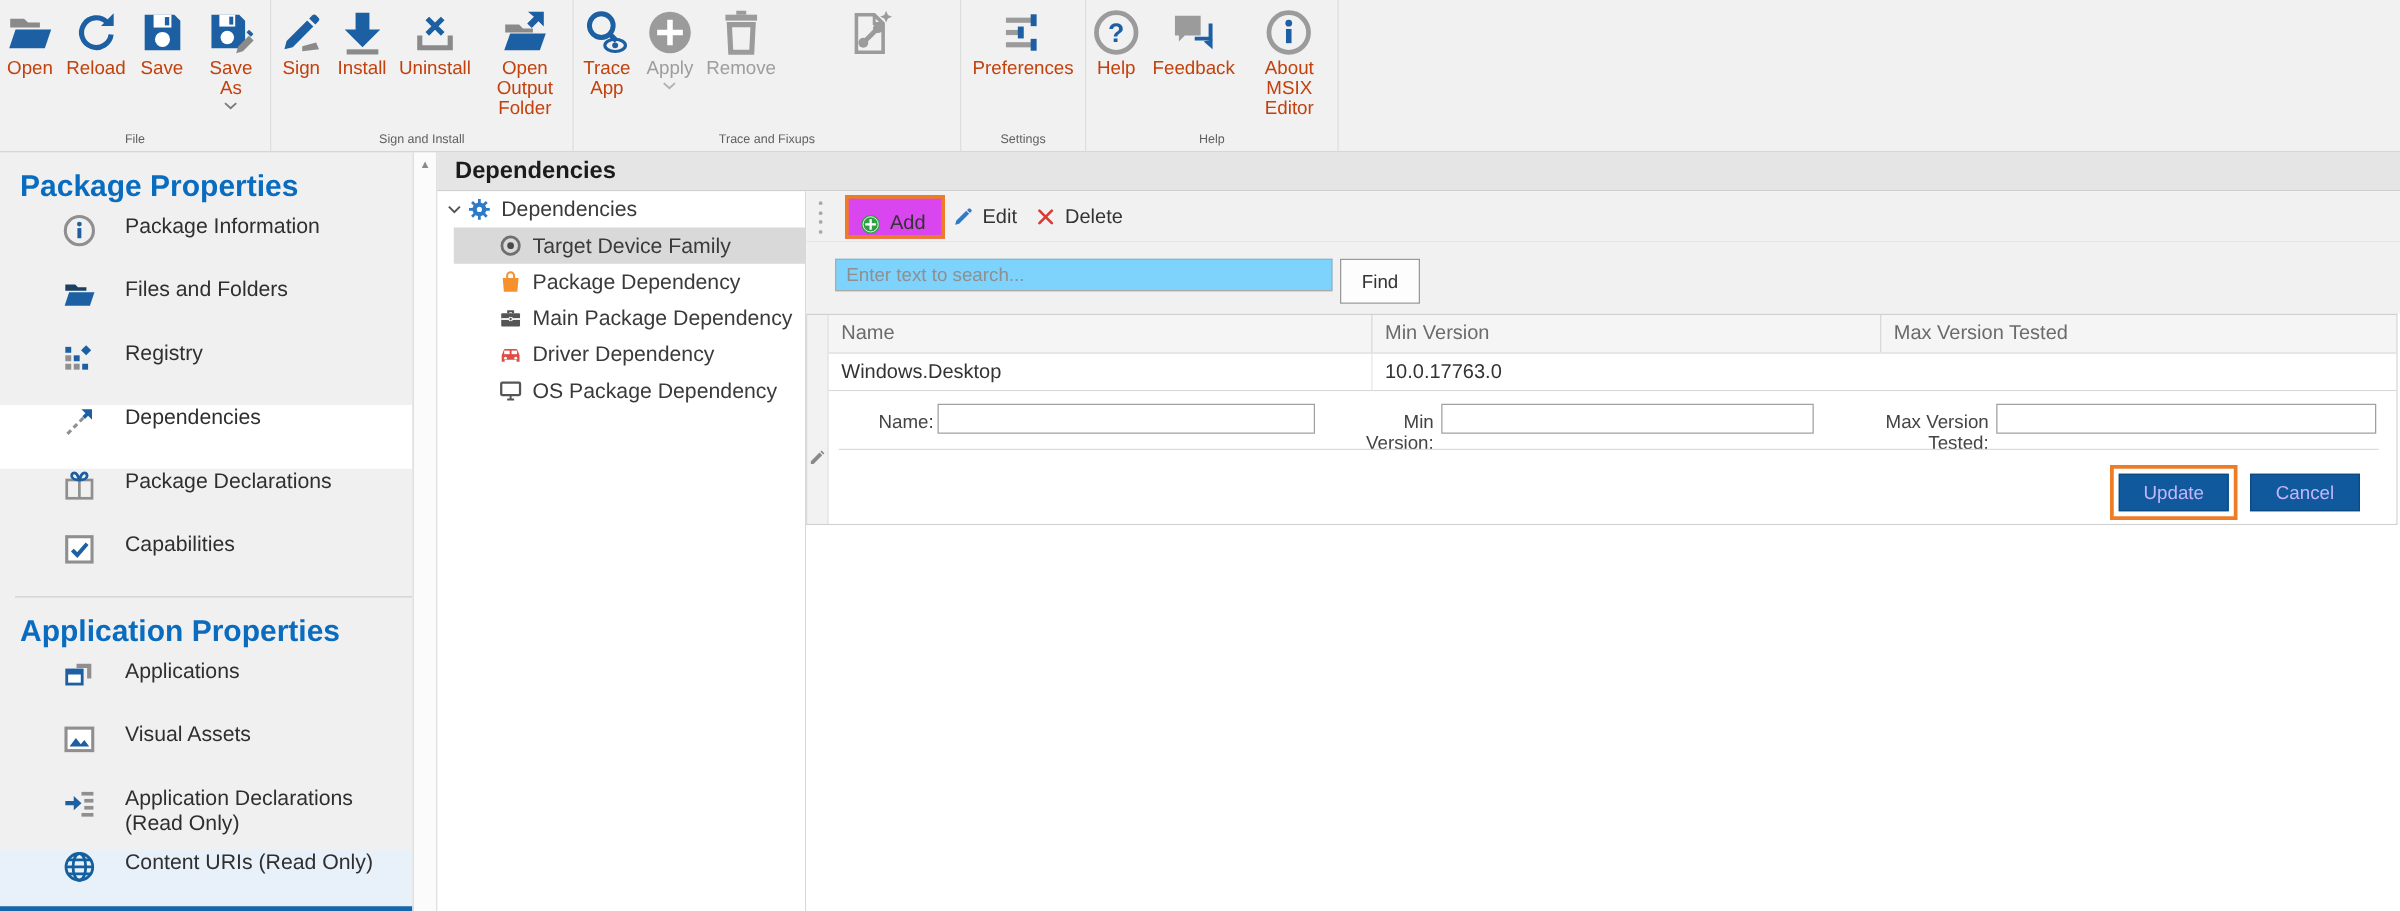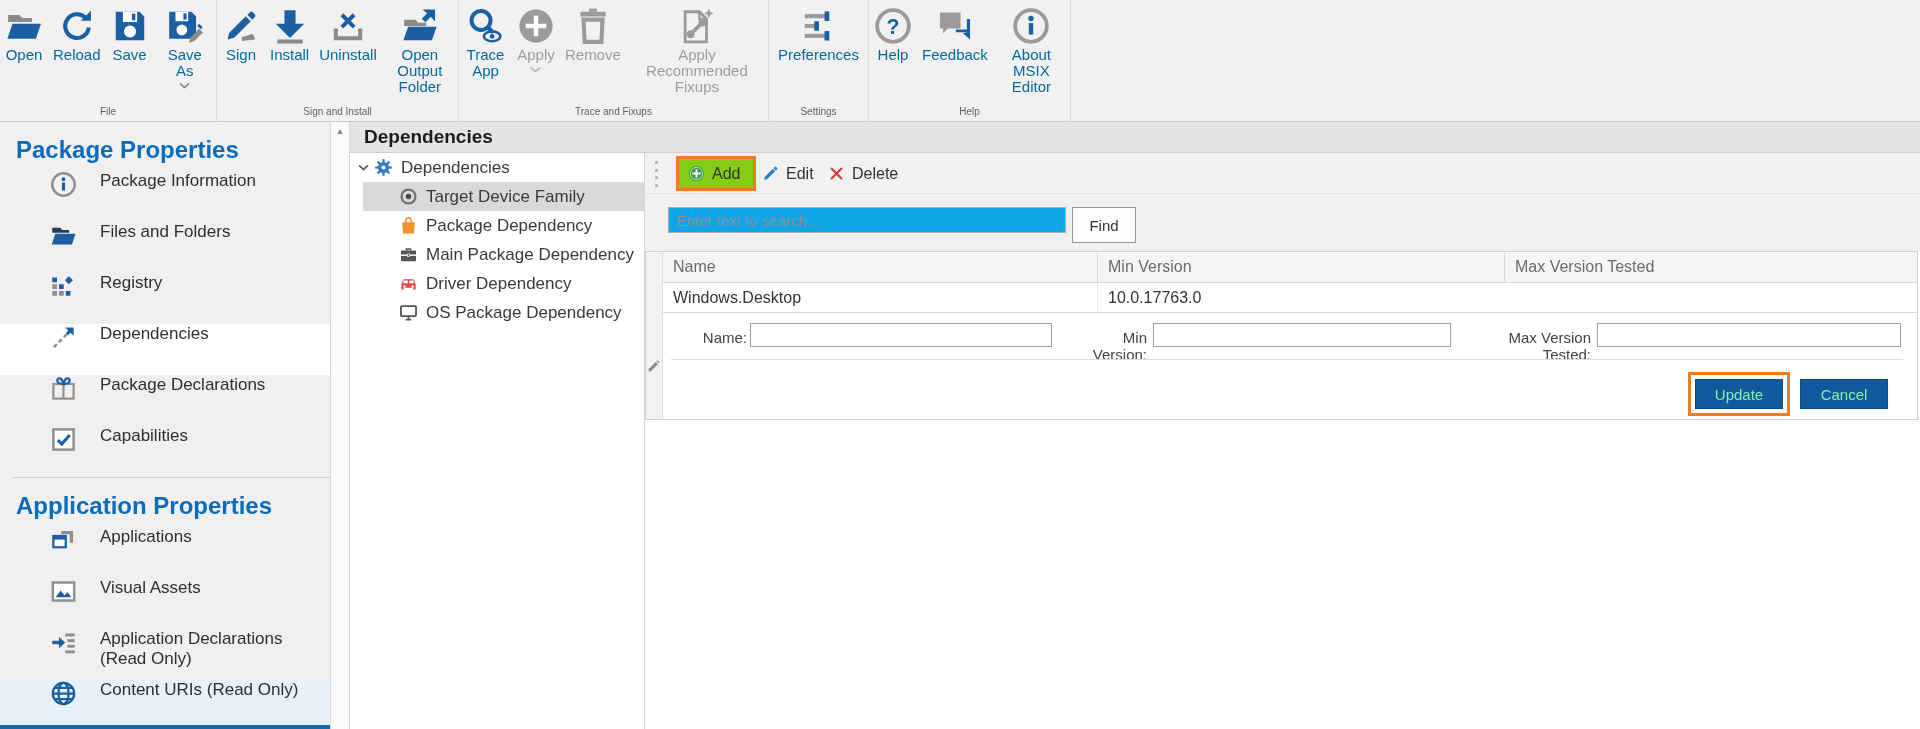--- a/index.html
+++ b/index.html
@@ -7,21 +7,21 @@
        font-family:"Liberation Sans","DejaVu Sans",sans-serif;color:#333;}
   .abs{position:absolute;}
 
   
   #ribbon{left:0;top:0;width:1920px;height:122px;background:#f1f1f1;border-bottom:1px solid #cdcdcd;box-sizing:border-box;}
   .rgroup{position:absolute;top:0;height:121px;border-right:1px solid #dedede;box-sizing:border-box;}
   .ritems{display:flex;justify-content:center;align-items:flex-start;padding-top:5px;}
   .ritem{display:flex;flex-direction:column;align-items:center;padding:0 5px;cursor:pointer;}
   .ricon{height:42px;display:flex;align-items:center;justify-content:center;}
   .ricon svg{width:38px;height:38px;}
-  .rlabel{font-size:15px;line-height:16px;text-align:center;color:#0369a1;white-space:pre-line;}
+  .rlabel{font-size:15px;line-height:16px;text-align:center;color:#c2410c;white-space:pre-line;}
   .ritem.disabled .rlabel{color:#9d9d9d;}
   .chev{margin-top:2px;line-height:6px;}
   .glabel{position:absolute;bottom:4px;left:0;right:0;text-align:center;font-size:10px;color:#5f5f5f;}
 
   
   #sidebar{left:0;top:122px;width:330px;height:607px;background:#f0f0f0;}
   .sheader{padding:16px 0 10px 16px;font-size:24px;line-height:23px;font-weight:bold;color:#0a6cbf;}
   .sitem{height:51px;display:flex;align-items:flex-start;cursor:pointer;padding-left:12px;}
   .sicon{width:27px;height:27px;margin:0 23px 0 38px;flex:0 0 auto;}
   .sicon svg{width:27px;height:27px;display:block;}
@@ -50,49 +50,49 @@
   .tchev{width:16px;display:flex;align-items:center;}
   .ticon{width:19px;height:19px;margin-right:8px;flex:0 0 auto;}
   .ticon svg{width:19px;height:19px;display:block;}
 
   
   #content{left:645px;top:153px;width:1275px;height:576px;background:#fff;}
   .band-toolbar{position:absolute;left:0;top:0;width:1275px;height:41px;background:#f1f1f1;border-bottom:1px solid #e3e3e3;box-sizing:border-box;}
   .grip{position:absolute;left:10px;top:8px;width:4px;height:26px;display:flex;flex-direction:column;justify-content:space-between;cursor:grab;}
   .grip i{width:3px;height:3px;border-radius:50%;background:#a9a9a9;}
   .addbox{position:absolute;left:31px;top:3px;height:35px;border:3px solid #ee7c25;box-sizing:border-box;
-          display:flex;align-items:center;gap:7px;padding:0 13px 0 9px;cursor:pointer;background:#84cc16;}
+          display:flex;align-items:flex-end;gap:7px;padding:0 13px 0 9px;cursor:pointer;background:#d946ef;}
   .tbtn{position:absolute;top:0;height:41px;display:flex;align-items:center;gap:7px;font-size:16px;color:#333;cursor:pointer;padding:0 6px;}
   .tbtn svg,.addbox svg{width:17px;height:17px;}
   .tlabel{font-size:16px;color:#333;}
 
   .band-search{position:absolute;left:0;top:41px;width:1275px;height:57px;background:#f1f1f1;}
   #search-input{position:absolute;left:23px;top:13px;width:398px;height:26px;box-sizing:border-box;
-                border:1px solid #ababab;font-size:15px;padding:0 8px;color:#444;font-family:inherit;background:#0ea5e9;}
+                border:1px solid #ababab;font-size:15px;padding:0 8px;color:#444;font-family:inherit;background:#7dd3fc;}
   #search-input::placeholder{color:#8f8f8f;}
   #find-btn{position:absolute;left:427px;top:13px;width:64px;height:36px;background:#fdfdfd;border:1px solid #999;
             font-size:15px;color:#333;font-family:inherit;cursor:pointer;}
 
   .gridwrap{position:absolute;left:0;top:98px;width:1273px;height:169px;border:1px solid #cfcfcf;box-sizing:border-box;background:#fff;}
   .indicator{position:absolute;left:0;top:0;width:17px;height:100%;background:#f2f2f2;border-right:1px solid #ddd;box-sizing:border-box;}
   .row-pencil{position:absolute;left:1px;top:106px;width:14px;height:16px;}
   .ghead{position:absolute;left:17px;top:0;right:0;height:31px;background:#f5f5f5;border-bottom:1px solid #d8d8d8;display:flex;box-sizing:border-box;}
   .gcol{border-right:1px solid #d8d8d8;box-sizing:border-box;display:flex;align-items:center;padding-left:10px;font-size:16px;color:#6b6b6b;cursor:pointer;}
   .grow{position:absolute;left:17px;top:31px;right:0;height:30px;background:#fff;border-bottom:1px solid #d8d8d8;display:flex;box-sizing:border-box;cursor:pointer;}
   .gcell{border-right:1px solid #e8e8e8;box-sizing:border-box;display:flex;align-items:center;padding-left:10px;font-size:16px;color:#333;}
   .c1{width:435px;} .c2{width:407px;} .c3{flex:1;border-right:none;}
 
   .gform{position:absolute;left:17px;top:61px;right:0;bottom:0;background:#fff;}
   .flabel{position:absolute;font-size:15px;color:#444;text-align:right;top:16px;}
   .finput{position:absolute;top:10px;height:24px;box-sizing:border-box;border:1px solid #a0a0a0;background:#fff;
           font-size:15px;padding:0 6px;font-family:inherit;color:#333;}
   .fsep{position:absolute;left:8px;right:14px;top:46px;border-top:1px solid #dcdcdc;}
   .updbox{position:absolute;left:1025px;top:59px;width:102px;height:44px;border:3px solid #ee7c25;box-sizing:border-box;
           display:flex;align-items:center;justify-content:center;background:#fff;}
-  .bluebtn{height:30px;background:#0f599c;color:#86efac;border:1px solid #0b4a82;font-size:15px;font-family:inherit;cursor:pointer;}
+  .bluebtn{height:30px;background:#0f599c;color:#c4b5fd;border:1px solid #0b4a82;font-size:15px;font-family:inherit;cursor:pointer;}
   #update-btn{width:88px;}
   #cancel-btn{position:absolute;left:1137px;top:66px;width:88px;}
 </style>
 </head>
 <body>
 
 <div id="ribbon" class="abs">
 
   <div class="rgroup" style="left:0;width:217px;">
     <div class="ritems">
@@ -228,21 +228,20 @@
         <span class="ricon">
             <svg viewBox="0 0 24 24">
               <path d="M4.5 3h9l4.5 4.5V22H4.5z" fill="none" stroke="#9b9b9b" stroke-width="1.8"></path>
               <path d="M13.5 3v4.5H18" fill="none" stroke="#9b9b9b" stroke-width="1.5"></path>
               <path d="M8.7 16.5l6-6" stroke="#9b9b9b" stroke-width="2.4"></path>
               <circle cx="8" cy="17.2" r="2.5" fill="#9b9b9b"></circle>
               <circle cx="15.4" cy="9.8" r="2.5" fill="#9b9b9b"></circle>
               <path fill="#9b9b9b" d="M19.5 1l.9 2.1 2.1.9-2.1.9-.9 2.1-.9-2.1L16.5 4l2.1-.9z"></path>
             </svg>
           </span>
-        <span class="rlabel">Apply Recommended Fixups</span>
       </div>
     </div>
     <div class="glabel">Trace and Fixups</div>
   </div>
 
   <div class="rgroup" style="left:769px;width:100px;">
     <div class="ritems">
       <div class="ritem">
         <span class="ricon">
             <svg viewBox="0 0 24 24">

